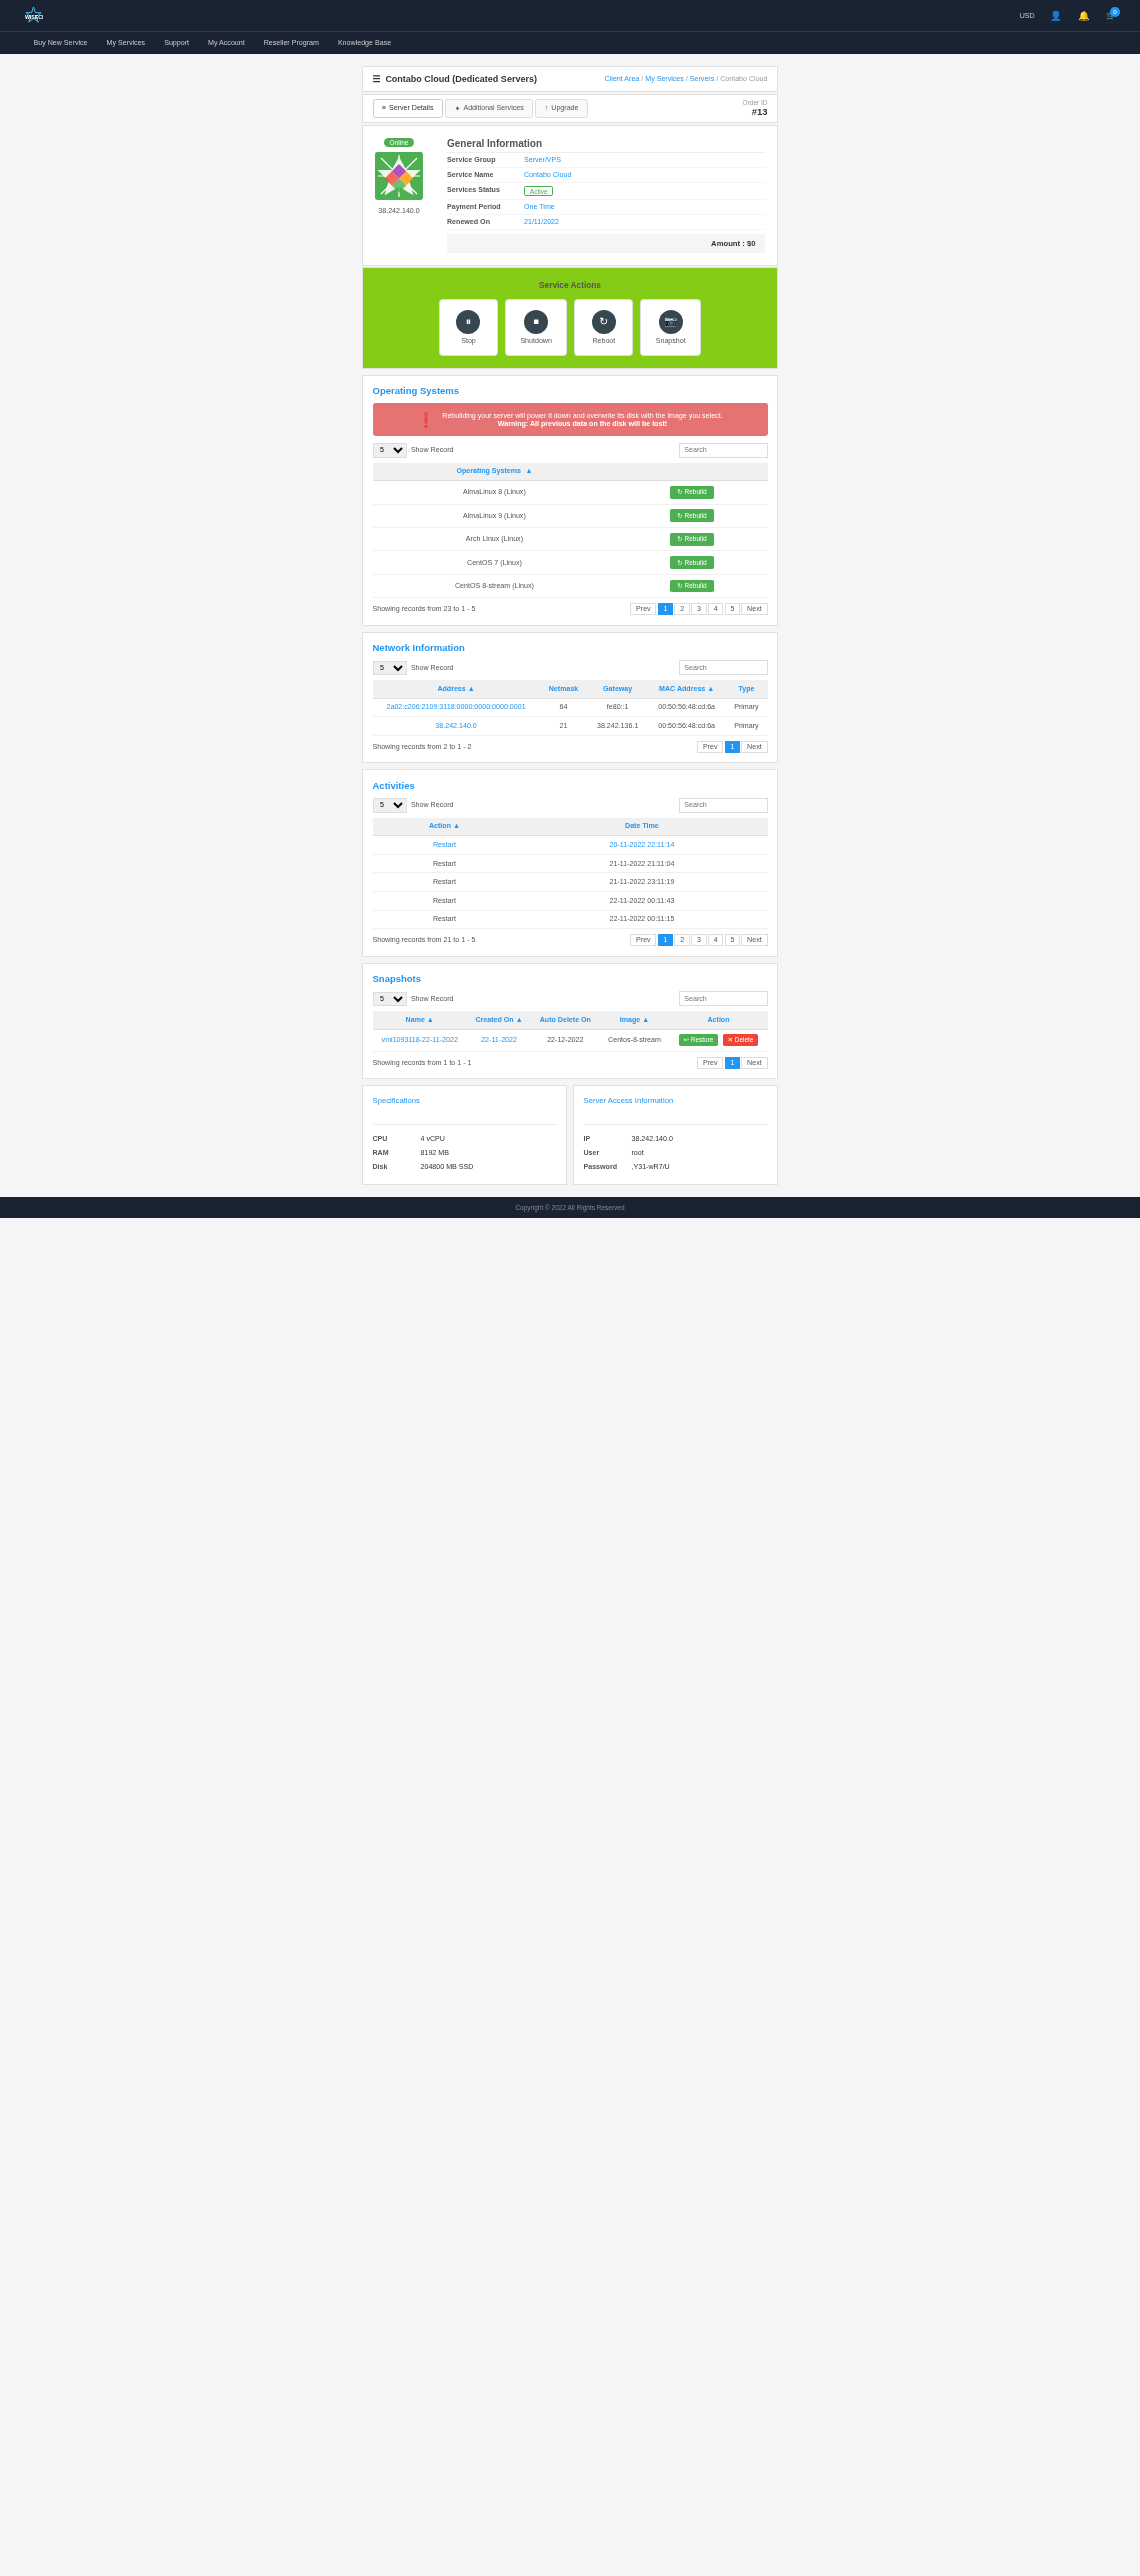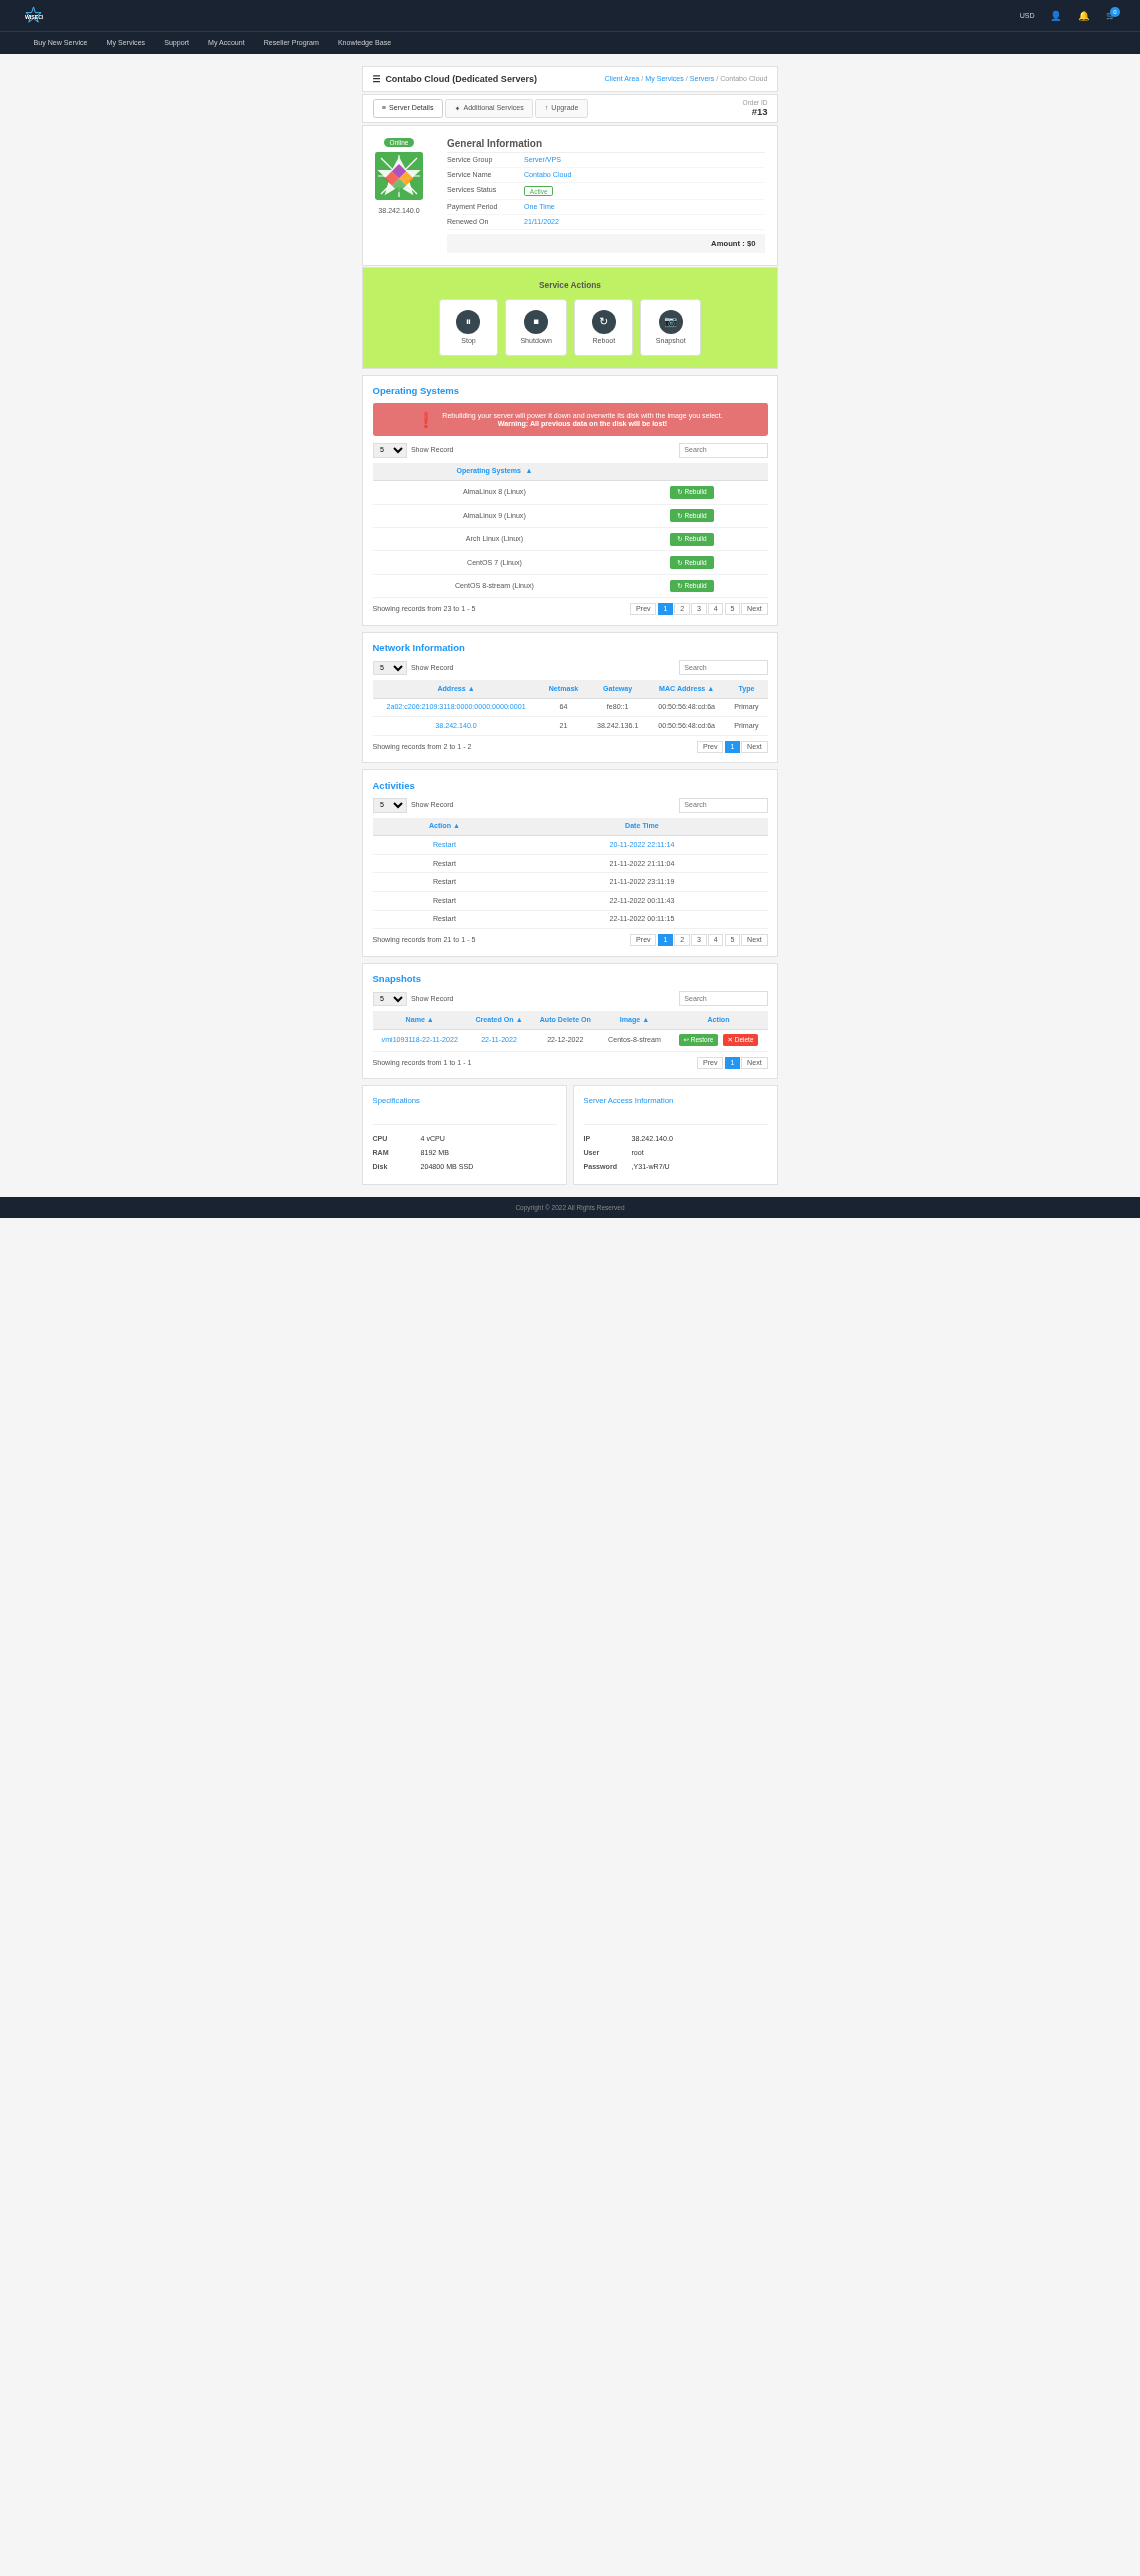--- a/index.html
+++ b/index.html
@@ -37,28 +37,28 @@
     
     .service-card { background: white; border: 0.6px solid #e0e0e0; padding: 12px; margin-bottom: 1.2px; display: flex; gap: 24px; }
     .service-logo { text-align: center; }
     .status-badge-online { background: #4caf50; color: white; padding: 1.2px 6px; border-radius: 6px; font-size: 6.5px; margin-bottom: 4.8px; display: inline-block; }
     .ip-address { font-size: 7.1px; color: #555; margin-top: 4.8px; }
 
     
     .info-section { flex: 1; }
     .info-title { font-size: 10px; font-weight: bold; color: #555; border-bottom: 0.6px solid #eee; padding-bottom: 3.6px; margin-bottom: 0; }
     .info-row { display: flex; padding: 3px 0; font-size: 7.1px; border-bottom: 0.6px solid #f5f5f5; }
-    .info-label { width: 77px; color: #555; font-weight: 400; }
+    .info-label { width: 77px; color: #555; font-weight: 700; }
     .info-value { color: #333; }
     .info-value.blue { color: #2196F3; }
     .status-active { border: 0.6px solid #4caf50; color: #4caf50; padding: 0.6px 4.8px; border-radius: 1.8px; font-size: 6.5px; }
     .amount-row { background: #f5f5f5; padding: 4.8px 9.5px; text-align: right; font-weight: bold; font-size: 7.7px; margin-top: 3.6px; }
 
     
-    .section-card { background: #bef264; border: 0.6px solid #e0e0e0; padding: 12px; margin-bottom: 6px; }
+    .section-card { background: #84cc16; border: 0.6px solid #e0e0e0; padding: 12px; margin-bottom: 6px; }
     .section-title { text-align: center; font-size: 8.3px; font-weight: bold; color: #555; margin-bottom: 9.5px; }
     .actions-grid { display: flex; justify-content: center; gap: 7.1px; }
     .action-btn { background: white; border: 0.6px solid #ddd; border-radius: 3.6px; padding: 9.5px 14.3px; text-align: center; cursor: pointer; min-width: 59px; }
     .action-icon { width: 24px; height: 24px; border-radius: 50%; display: flex; align-items: center; justify-content: center; margin: 0 auto 3.6px; font-size: 10.7px; color: white; }
     .action-icon.dark { background: #37474f; }
     .action-label { font-size: 7.1px; color: #555; }
 
     
     .os-section { background: white; border: 0.6px solid #e0e0e0; padding: 9.5px; margin-bottom: 6px; }
     .os-title { font-size: 9.5px; font-weight: bold; color: #2196F3; margin-bottom: 7.1px; }

